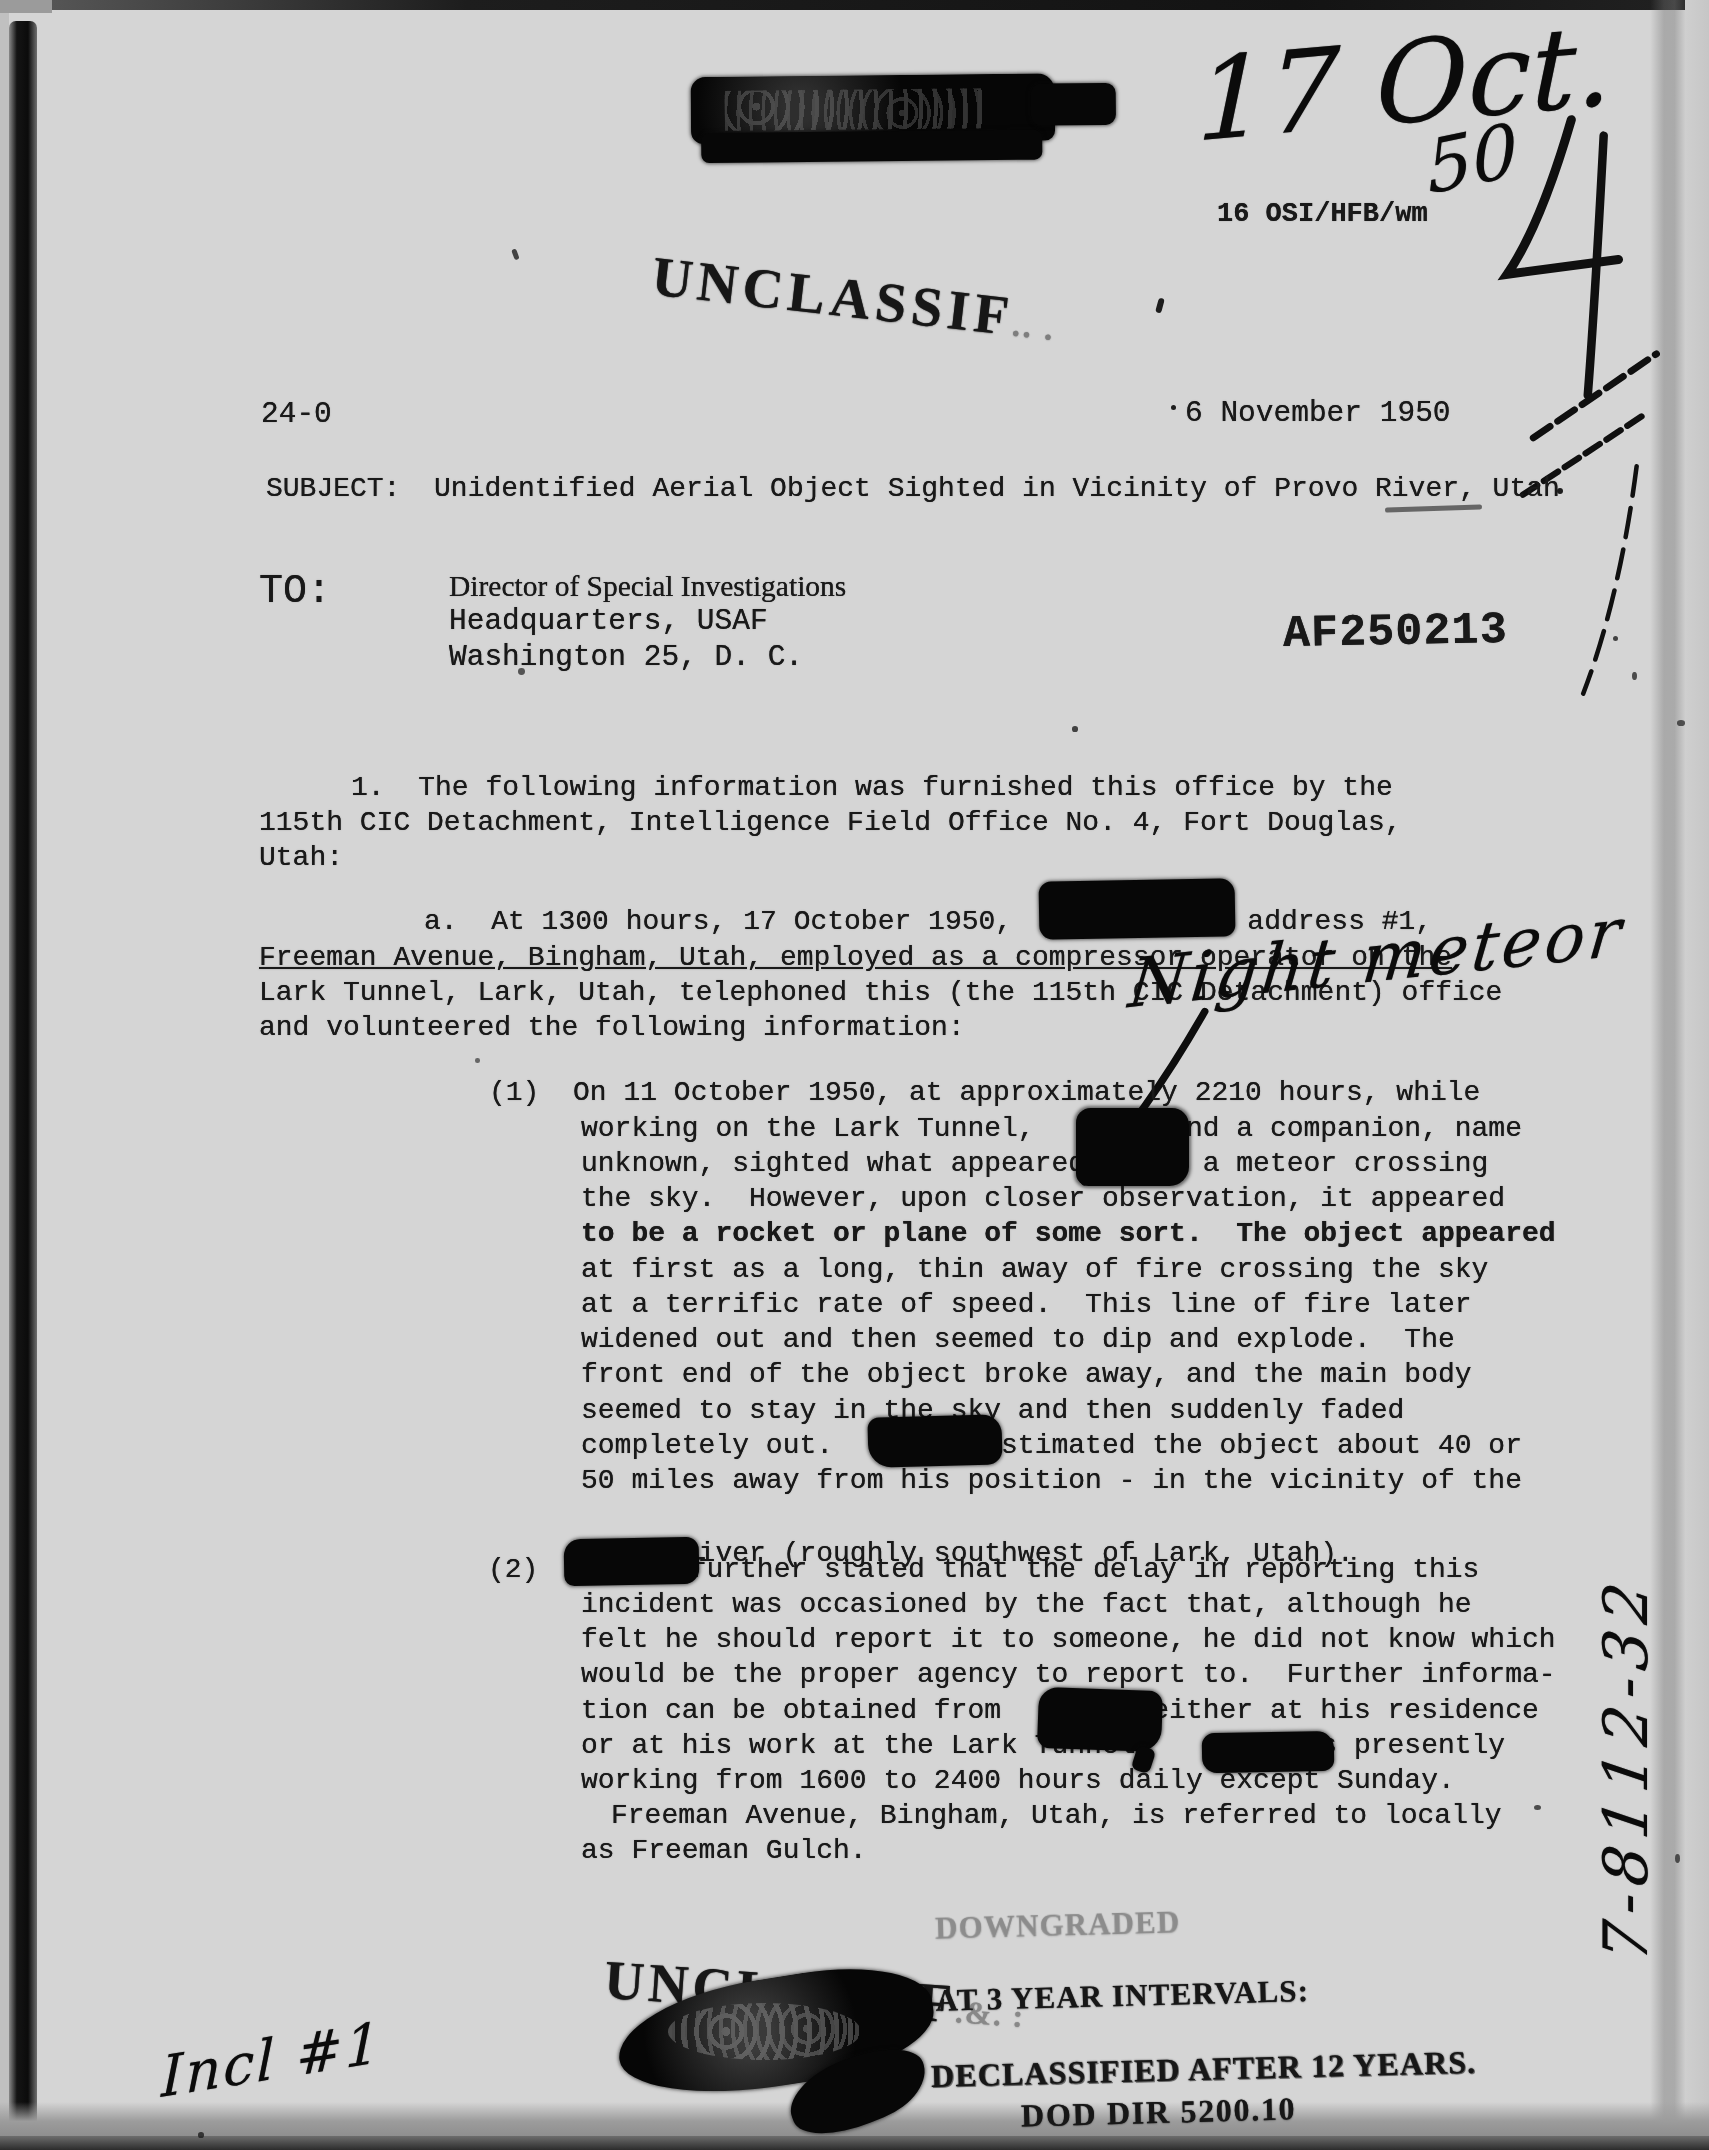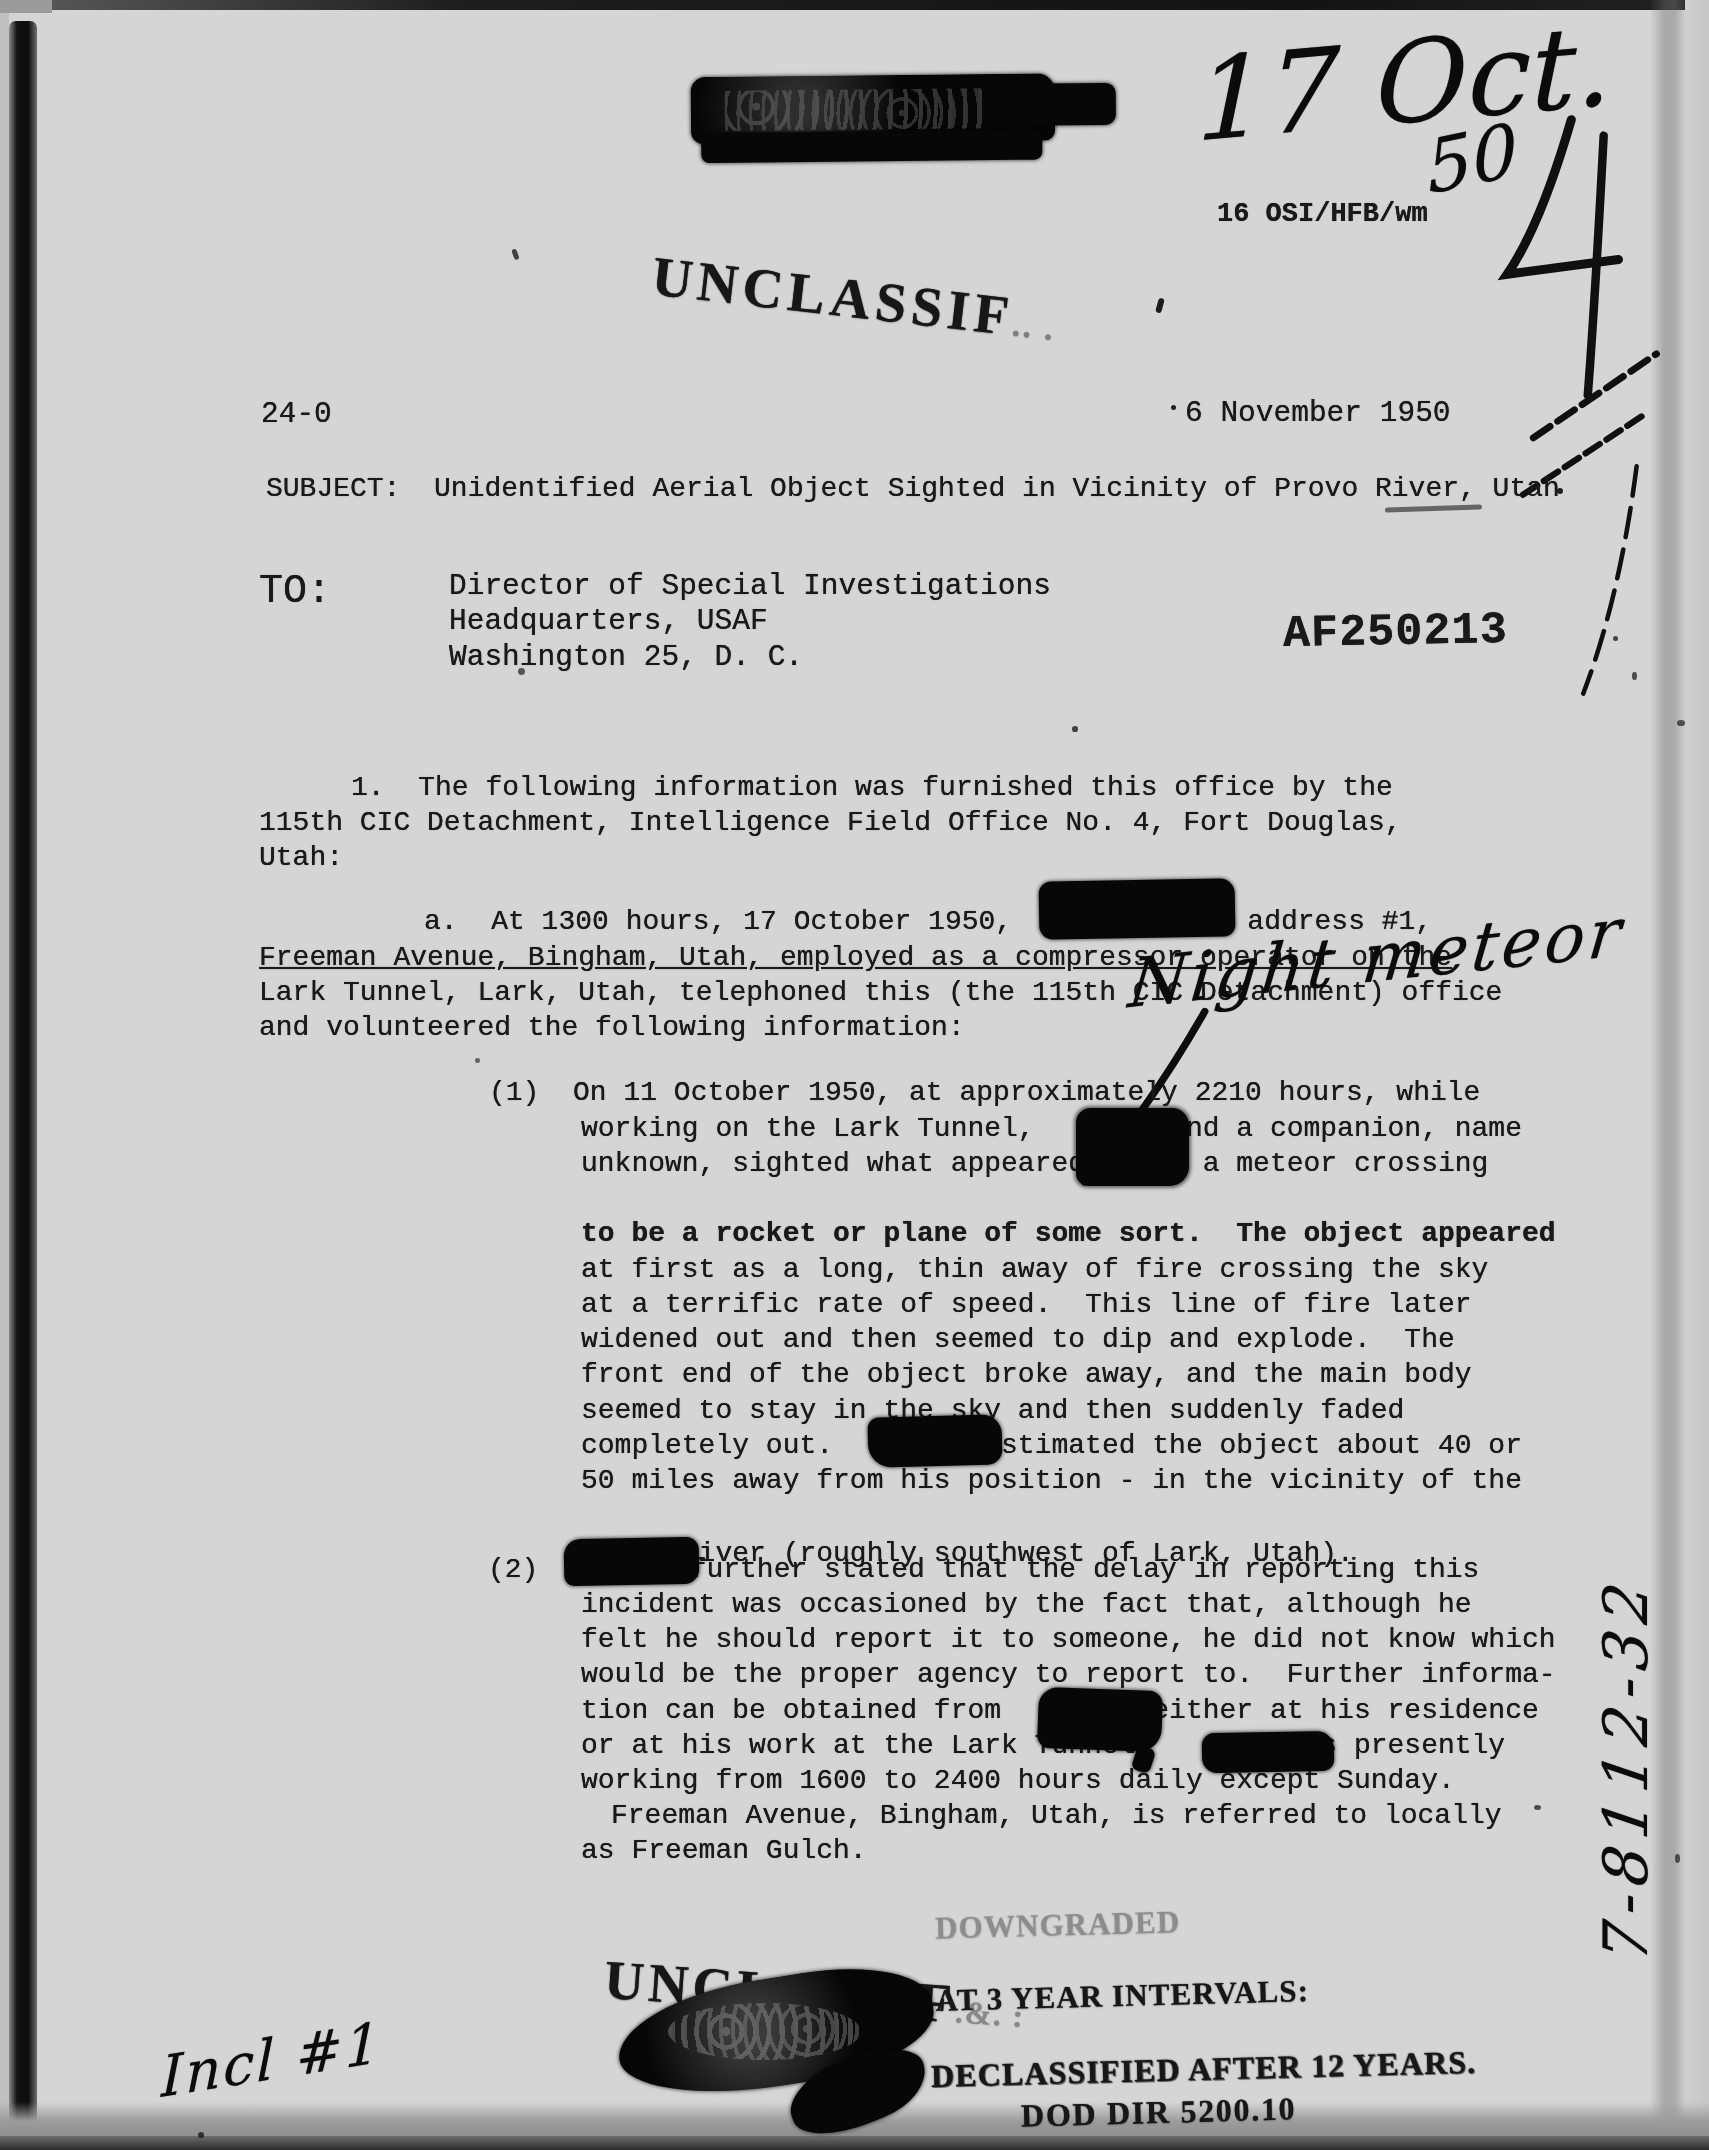--- a/index.html
+++ b/index.html
@@ -59,21 +59,21 @@
   <div class="t" style="left:1217px;top:200px;font-size:27px;font-weight:bold;">16 OSI/HFB/wm</div>
 
   <div class="t" style="left:261px;top:399px;font-size:29.5px;">24-0</div>
   <div class="speck" style="left:1171px;top:405px;width:5.1px;height:5.1px;"></div>
   <div class="t" style="left:1185px;top:398px;font-size:29.5px;">6 November 1950</div>
 
   <div class="t" style="left:266px;top:474px;font-size:28px;">SUBJECT:  Unidentified Aerial Object Sighted in Vicinity of Provo River, Utah</div>
   <div style="position:absolute;left:1385px;top:506px;width:97px;height:4.5px;background:#2b2b2b;opacity:.65;border-radius:2.3px;transform:rotate(-2deg);"></div>
 
   <div class="t" style="left:259px;top:571px;font-size:40px;">TO:</div>
-  <div class="t" style="left:449px;top:571px;font-size:29.5px;">Director of Special Investigations</div>
+  <div class="t" style="left:449px;top:571px;font-size:29.5px;font-family:Liberation Serif, serif;">Director of Special Investigations</div>
   <div class="t" style="left:449px;top:606px;font-size:29.5px;">Headquarters, USAF</div>
   <div class="t" style="left:449px;top:642px;font-size:29.5px;">Washington 25, D. C.</div>
 
   <div class="t" style="left:1283px;top:609px;font-size:45px;font-weight:bold;letter-spacing:1.1px;transform:rotate(-1deg);">AF250213</div>
 
   <div class="t" style="left:351px;top:773px;">1.  The following information was furnished this office by the</div>
   <div class="t" style="left:259px;top:808px;">115th CIC Detachment, Intelligence Field Office No. 4, Fort Douglas,</div>
   <div class="t" style="left:259px;top:843px;">Utah:</div>
 
   <div class="t" style="left:424px;top:907px;">a.  At 1300 hours, 17 October 1950,            , address #1,</div>
@@ -83,20 +83,21 @@
   <div class="redact" style="left:1039px;top:880px;width:196px;height:58px;border-radius:12.5px 14.8px 11.4px 13.6px;transform:rotate(-1deg);"></div>
 
   <div class="hw" style="left:1128px;top:919px;font-size:67px;letter-spacing:3.4px;transform:rotate(-6deg) skewX(-12deg);">Night meteor</div>
   <svg width="148" height="193" viewBox="0 0 260 340" style="left:1074px;top:1003px;">
     <path d="M230,15 C170,120 95,230 18,315" stroke="#0d0d0d" stroke-width="13" fill="none" stroke-linecap="round"></path>
   </svg>
 
   <div class="t" style="left:489px;top:1078px;">(1)  On 11 October 1950, at approximately 2210 hours, while</div>
   <div class="t" style="left:581px;top:1114px;">working on the Lark Tunnel,        and a companion, name</div>
   <div class="t" style="left:581px;top:1149px;">unknown, sighted what appeared to be a meteor crossing</div>
+  <div class="t" style="left:581px;top:1184px;">the sky.  However, upon closer observation, it appeared</div>
   <div class="t" style="left:581px;top:1219px;font-weight:bold;">to be a rocket or plane of some sort.  The object appeared</div>
   <div class="t" style="left:581px;top:1255px;">at first as a long, thin away of fire crossing the sky</div>
   <div class="t" style="left:581px;top:1290px;">at a terrific rate of speed.  This line of fire later</div>
   <div class="t" style="left:581px;top:1325px;">widened out and then seemed to dip and explode.  The</div>
   <div class="t" style="left:581px;top:1360px;">front end of the object broke away, and the main body</div>
   <div class="t" style="left:581px;top:1396px;">seemed to stay in the sky and then suddenly faded</div>
   <div class="t" style="left:581px;top:1431px;">completely out.         estimated the object about 40 or</div>
   <div class="t" style="left:581px;top:1466px;">50 miles away from his position - in the vicinity of the</div>
   <div class="t" style="left:581px;top:1501px;margin-top:38px;">Provo River (roughly southwest of Lark, Utah).</div>
   <div class="redact" style="left:1076px;top:1108px;width:113px;height:78px;border-radius:14.8px 17px 19.3px 12.5px;"></div>

